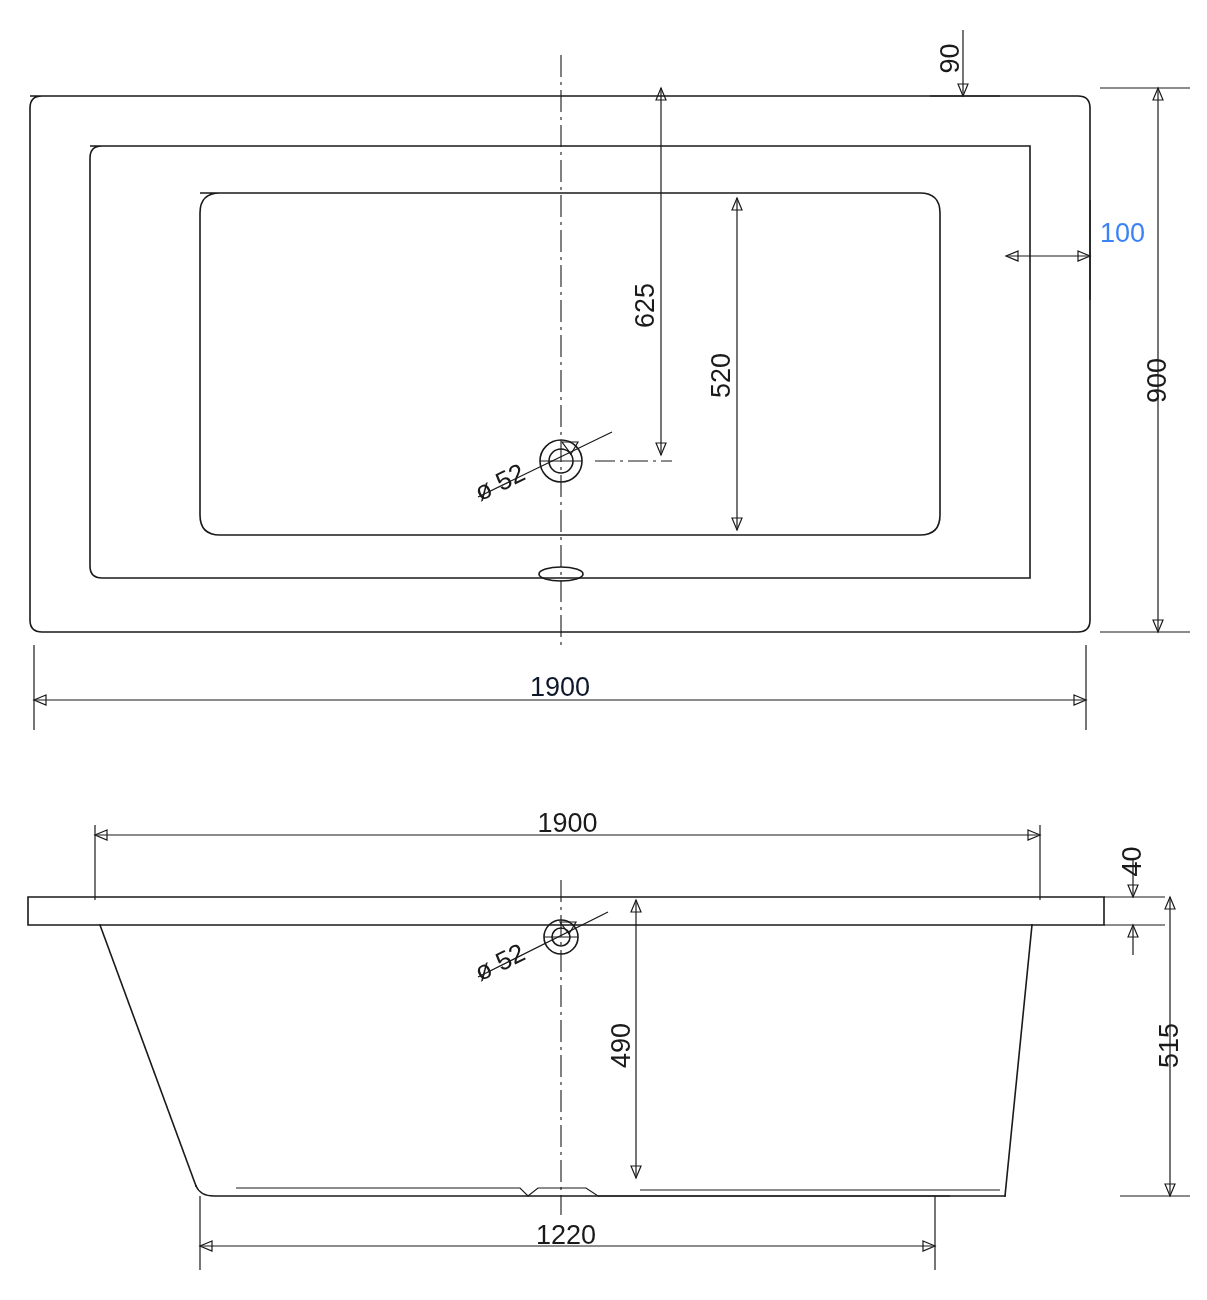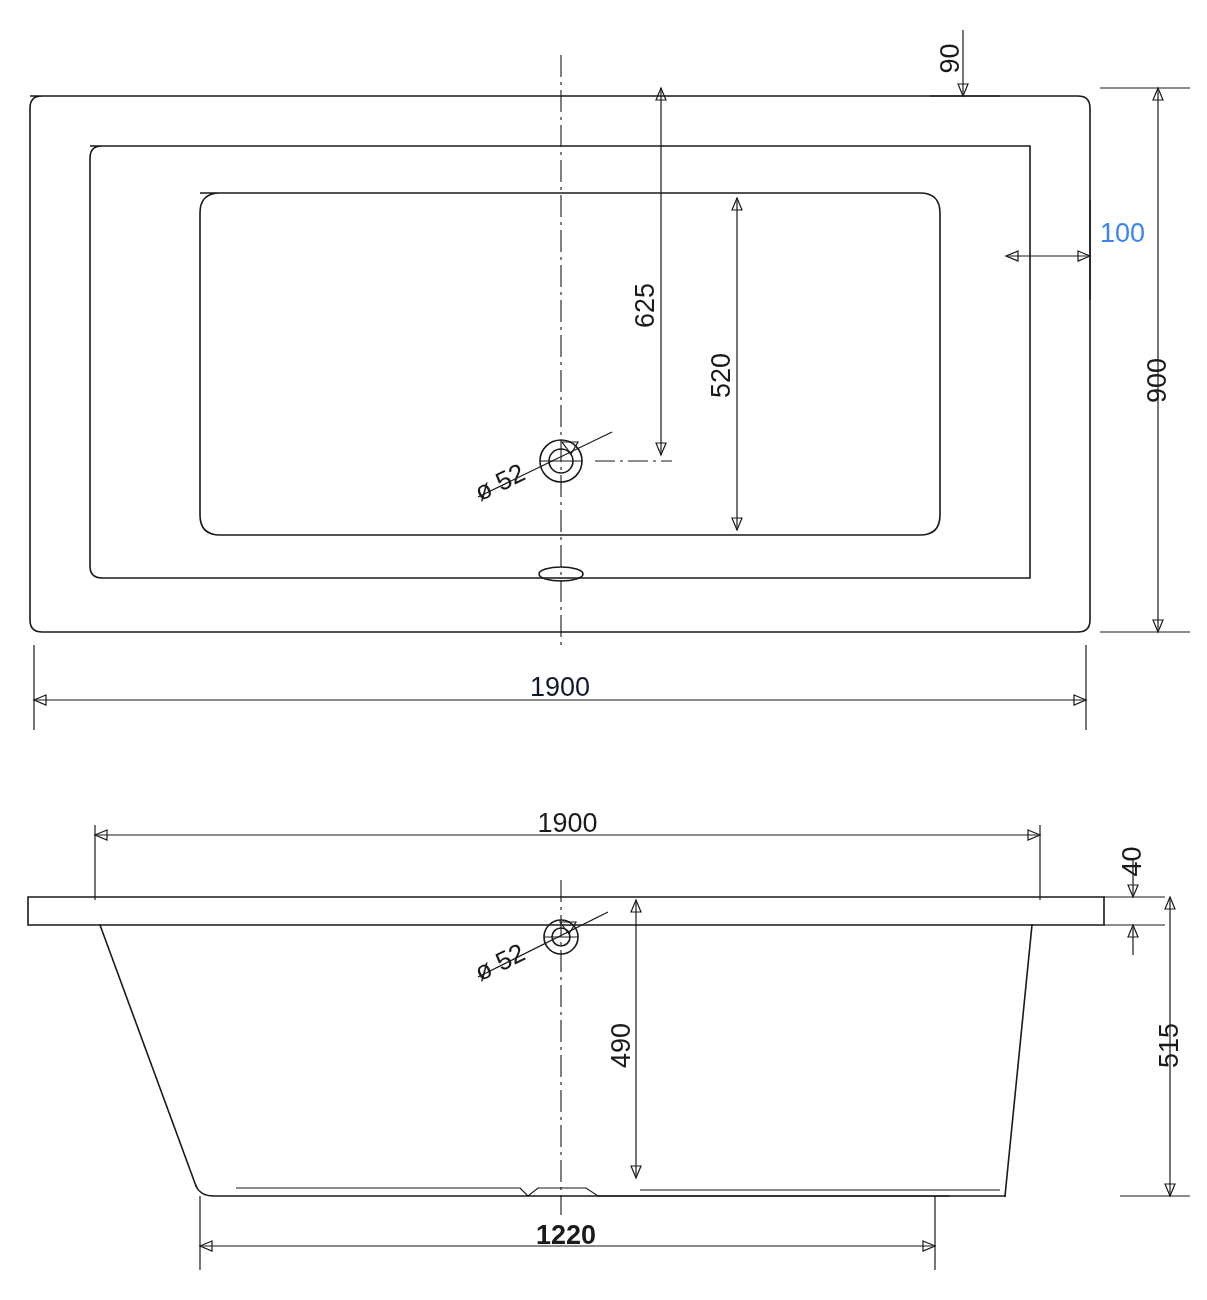--- a/index.html
+++ b/index.html
@@ -193,19 +193,19 @@
   </div>
 
   <div style="position:absolute; left:1140px; top:1000px; width:60px; height:90px; display:flex; align-items:center; justify-content:center;">
     <span style="transform:rotate(-90deg); font-size:27px; color:#1a1a1a; white-space:nowrap;">515</span>
   </div>
 
   <div style="position:absolute; left:592px; top:1000px; width:60px; height:90px; display:flex; align-items:center; justify-content:center;">
     <span style="transform:rotate(-90deg); font-size:27px; color:#1a1a1a; white-space:nowrap;">490</span>
   </div>
 
-  <div style="position:absolute; left:200px; top:1220px; width:732px; text-align:center; font-size:27px; color:#1a1a1a;font-weight:bold;">1220</div>
+  <div style="position:absolute; left:200px; top:1220px; width:732px; text-align:center; font-size:27px; color:#1a1a1a;">1220</div>
 
   <div style="position:absolute; left:455px; top:942px; width:90px; height:40px; display:flex; align-items:center; justify-content:center;">
     <span style="transform:rotate(-26deg); font-size:26px; color:#1a1a1a; white-space:nowrap;">ø 52</span>
   </div>
 
 </div>
 
 </body></html>

